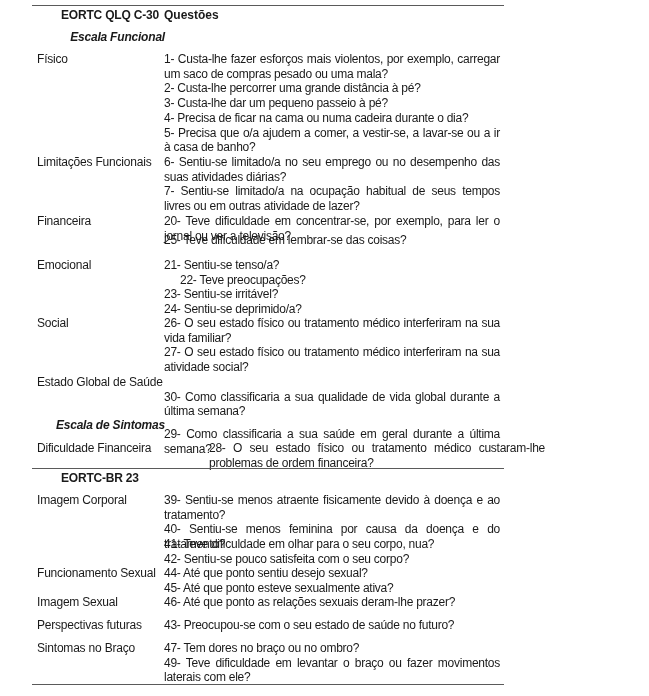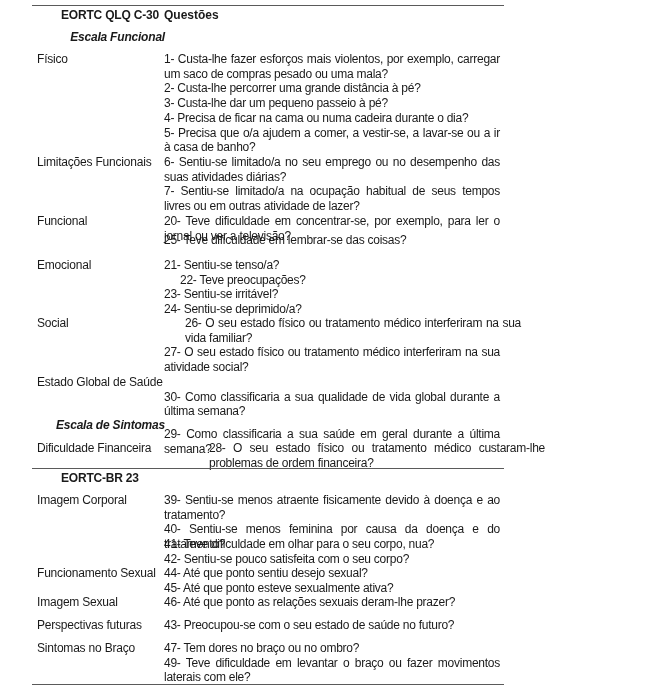--- a/index.html
+++ b/index.html
@@ -87,36 +87,36 @@
     <div class="q" style="top:73.5px;">5- Precisa que o/a ajudem a comer, a vestir-se, a lavar-se ou a ir à casa de banho?</div>
   </div>
 
   <div class="row" style="top:155px;">
     <div class="lab">Limitações Funcionais</div>
     <div class="q" style="top:0px;">6- Sentiu-se limitado/a no seu emprego ou no desempenho das suas atividades diárias?</div>
     <div class="q" style="top:29.4px;">7- Sentiu-se limitado/a na ocupação habitual de seus tempos livres ou em outras atividade de lazer?</div>
   </div>
 
   <div class="row" style="top:214px;">
-    <div class="lab">Funcional</div>
+    <div class="lab">Financeira</div>
     <div class="q" style="top:0px;">20- Teve dificuldade em concentrar-se, por exemplo, para ler o jornal ou ver a televisão?</div>
     <div class="q" style="top:19px;">25- Teve dificuldade em lembrar-se das coisas?</div>
   </div>
 
   <div class="row" style="top:258px;">
     <div class="lab">Emocional</div>
     <div class="q" style="top:0px;">21- Sentiu-se tenso/a?</div>
     <div class="q" style="top:14.7px;margin-left:16px;">22- Teve preocupações?</div>
     <div class="q" style="top:29.4px;">23- Sentiu-se irritável?</div>
     <div class="q" style="top:44.1px;">24- Sentiu-se deprimido/a?</div>
   </div>
 
   <div class="row" style="top:316px;">
     <div class="lab">Social</div>
-    <div class="q" style="top:0px;margin-left:21px;">26- O seu estado físico ou tratamento médico interferiram na sua vida familiar?</div>
+    <div class="q" style="top:0px;">26- O seu estado físico ou tratamento médico interferiram na sua vida familiar?</div>
     <div class="q" style="top:29.4px;">27- O seu estado físico ou tratamento médico interferiram na sua atividade social?</div>
   </div>
 
   <div class="row" style="top:375px;">
     <div class="lab">Estado Global de Saúde</div>
     <div class="q" style="top:16px;margin-top:36px;">29- Como classificaria a sua saúde em geral durante a última semana?</div>
     <div class="q" style="top:14.7px;">30- Como classificaria a sua qualidade de vida global durante a última semana?</div>
   </div>
 
   <div class="row" style="top:418px;">

